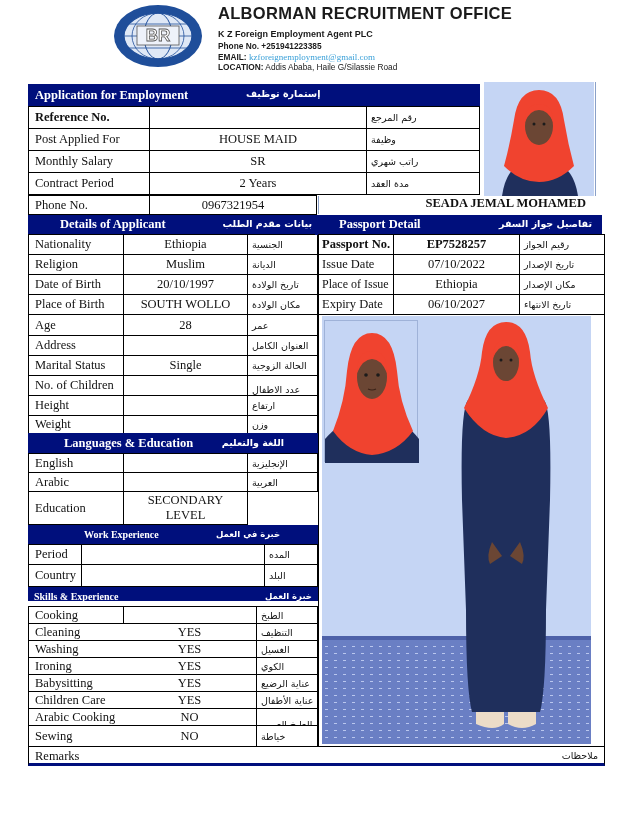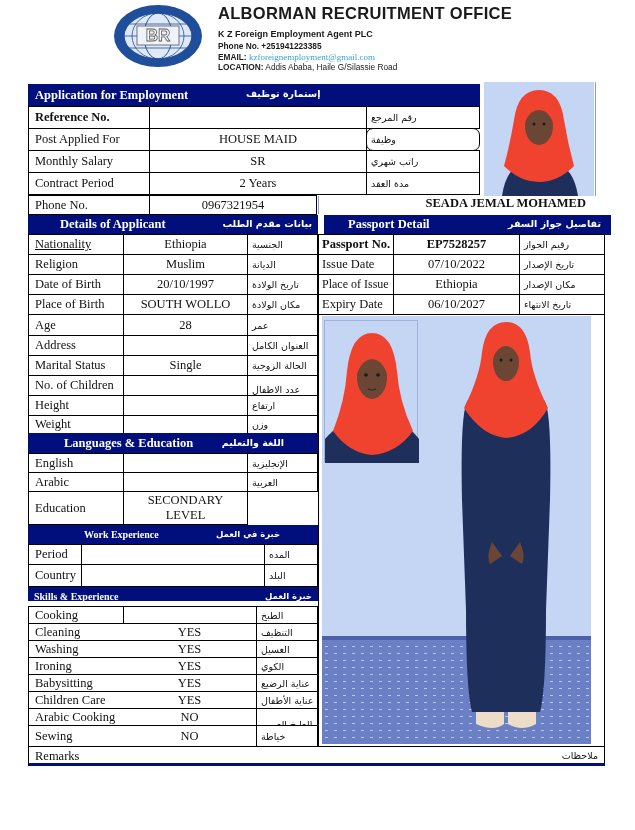--- a/index.html
+++ b/index.html
@@ -72,21 +72,21 @@
 </div>
 
 <div>
   <div class="cell bold" style="left:28px; top:106px; width:122px; height:23px;">Reference No.</div>
   <div class="cell c" style="left:149px; top:106px; width:218px; height:23px;"></div>
   <div class="cell r" style="left:366px; top:106px; width:114px; height:23px;">رقم المرجع</div>
 </div>
 <div>
   <div class="cell" style="left:28px; top:128px; width:122px; height:23px;">Post Applied For</div>
   <div class="cell c" style="left:149px; top:128px; width:218px; height:23px;">HOUSE MAID</div>
-  <div class="cell r" style="left:366px; top:128px; width:114px; height:23px;border-radius:7px;">وظيفة</div>
+  <div class="cell r" style="left:366px; top:128px; width:114px; height:23px;">وظيفة</div>
 </div>
 <div>
   <div class="cell" style="left:28px; top:150px; width:122px; height:23px;">Monthly Salary</div>
   <div class="cell c" style="left:149px; top:150px; width:218px; height:23px;">SR</div>
   <div class="cell r" style="left:366px; top:150px; width:114px; height:23px;">راتب شهري</div>
 </div>
 <div>
   <div class="cell" style="left:28px; top:172px; width:122px; height:23px;">Contract Period</div>
   <div class="cell c" style="left:149px; top:172px; width:218px; height:23px;">2 Years</div>
   <div class="cell r" style="left:366px; top:172px; width:114px; height:23px;">مدة العقد</div>
@@ -111,21 +111,21 @@
 <div style="position:absolute; left:318px; top:196px; width:276px; height:18px; text-align:right; padding-right:8px; font-weight:bold; font-size:12.5px; border-left:1px solid #8aa0c8;">SEADA JEMAL MOHAMED</div>
 
 <div class="bar" style="left:28px; top:215px; width:290px; height:19px;">
   <span style="position:absolute; left:32px; top:2px; font-size:12.5px;">Details of Applicant</span>
   <span style="position:absolute; right:6px; top:3px; font-family:'DejaVu Sans',sans-serif; font-size:9.5px; direction:rtl;">بيانات مقدم الطلب</span>
 </div>
 
 <div id="applicant-rows">
 
   <div>
-    <div class="cell" style="left:28px; top:234px; width:96px; height:21px;text-decoration:underline;">Nationality</div>
+    <div class="cell" style="left:28px; top:234px; width:96px; height:21px;">Nationality</div>
     <div class="cell c" style="left:123px; top:234px; width:125px; height:21px;">Ethiopia</div>
     <div class="cell r" style="left:247px; top:234px; width:71px; height:21px;">الجنسية</div>
   </div>
   <div>
     <div class="cell" style="left:28px; top:254px; width:96px; height:21px;">Religion</div>
     <div class="cell c" style="left:123px; top:254px; width:125px; height:21px;">Muslim</div>
     <div class="cell r" style="left:247px; top:254px; width:71px; height:21px;">الديانة</div>
   </div>
   <div>
     <div class="cell" style="left:28px; top:274px; width:96px; height:21px;">Date of Birth</div>
@@ -162,21 +162,21 @@
     <div class="cell c" style="left:123px; top:395px; width:125px; height:21px;"></div>
     <div class="cell r" style="left:247px; top:395px; width:71px; height:21px;">ارتفاع</div>
   </div>
   <div>
     <div class="cell" style="left:28px; top:415px; width:96px; height:19px;">Weight</div>
     <div class="cell c" style="left:123px; top:415px; width:125px; height:19px;"></div>
     <div class="cell r" style="left:247px; top:415px; width:71px; height:19px;">وزن</div>
   </div>
 </div>
 
-<div class="bar" style="left:324px; top:215px; width:287px; height:20px;">
+<div class="bar" style="left:315px; top:215px; width:287px; height:20px;">
   <span style="position:absolute; left:24px; top:2px; font-size:12.5px;">Passport Detail</span>
   <span style="position:absolute; right:10px; top:3px; font-family:'DejaVu Sans',sans-serif; font-size:9.5px; direction:rtl;">تفاصيل جواز السفر</span>
 </div>
 <div>
   <div class="cell bold" style="left:318px; top:234px; width:76px; height:21px; padding:0 3px;">Passport No.</div>
   <div class="cell c bold" style="left:393px; top:234px; width:127px; height:21px;">EP7528257</div>
   <div class="cell r" style="left:519px; top:234px; width:86px; height:21px;">رقيم الجواز</div>
 </div>
 <div>
   <div class="cell" style="left:318px; top:254px; width:76px; height:21px; padding:0 3px;">Issue Date</div>

